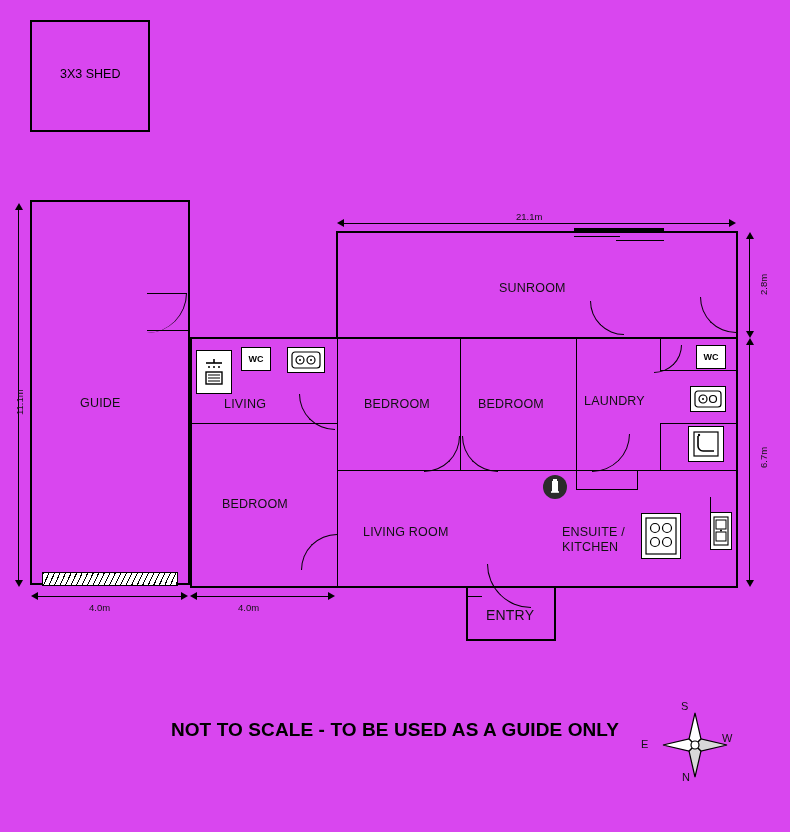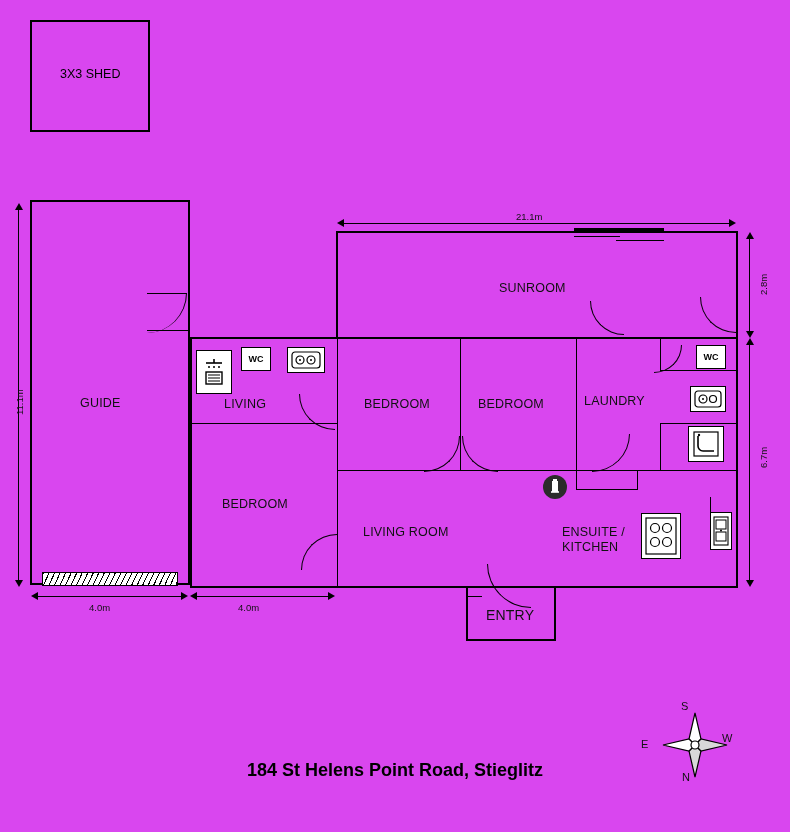--- a/index.html
+++ b/index.html
@@ -317,21 +317,21 @@
   <div class="arrowline" style="left:38px; top:596px; width:144px;"></div>
   <div class="arrowhead ah-left" style="left:31px; top:592px;"></div>
   <div class="arrowhead ah-right" style="left:181px; top:592px;"></div>
   <div class="dimtext" style="left:89px; top:602px;">4.0m</div>
 
   <div class="arrowline" style="left:197px; top:596px; width:132px;"></div>
   <div class="arrowhead ah-left" style="left:190px; top:592px;"></div>
   <div class="arrowhead ah-right" style="left:328px; top:592px;"></div>
   <div class="dimtext" style="left:238px; top:602px;">4.0m</div>
 
-  <div class="footer footer-line2" style="top:760px;">184 St Helens Point Road, Stieglitz</div>
+  <div class="footer footer-line1" style="top:719px;">NOT TO SCALE - TO BE USED AS A GUIDE ONLY</div>
 
   <div style="position:absolute; left:655px; top:705px; width:80px; height:80px;">
     <svg width="80" height="80" viewBox="0 0 80 80">
       <g fill="none" stroke="#000" stroke-width="1.2">
         <path d="M40 8 L46 34 L40 40 L34 34 Z" fill="#fff"></path>
         <path d="M40 72 L46 46 L40 40 L34 46 Z" fill="#d8d8d8"></path>
         <path d="M8 40 L34 34 L40 40 L34 46 Z" fill="#fff"></path>
         <path d="M72 40 L46 34 L40 40 L46 46 Z" fill="#d8d8d8"></path>
       </g>
       <circle cx="40" cy="40" r="4" fill="#fff" stroke="#000" stroke-width="1.2"></circle>

